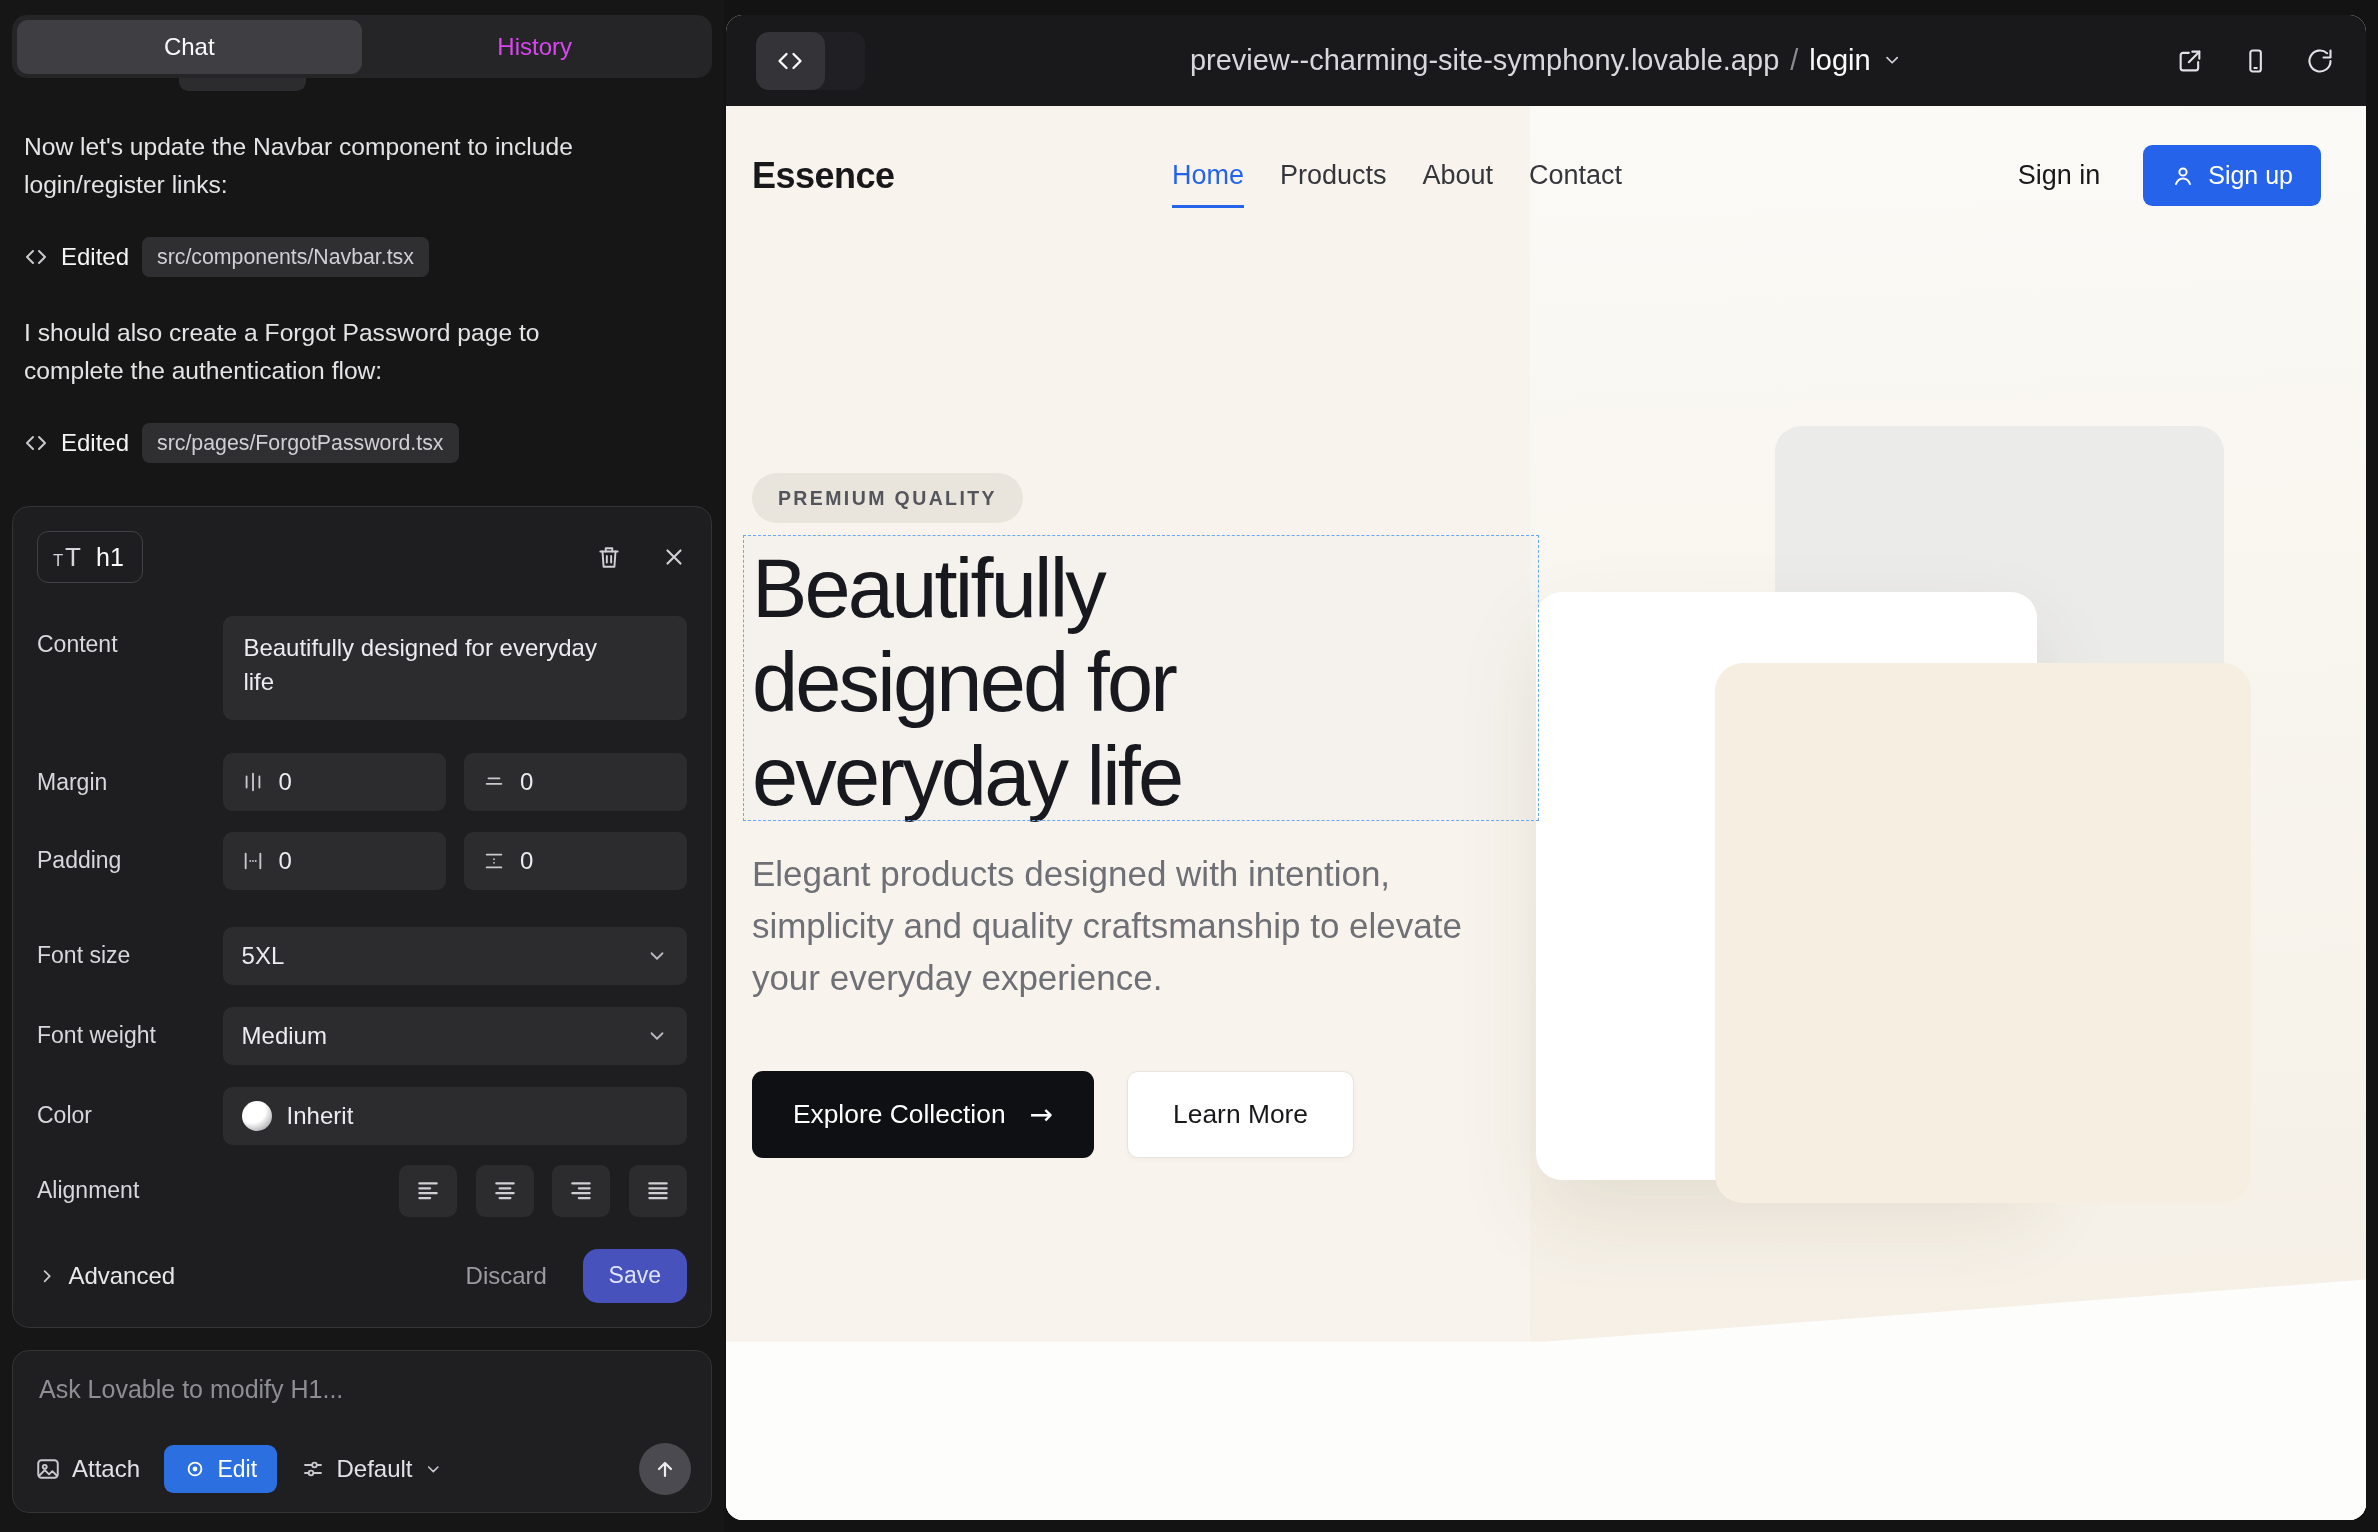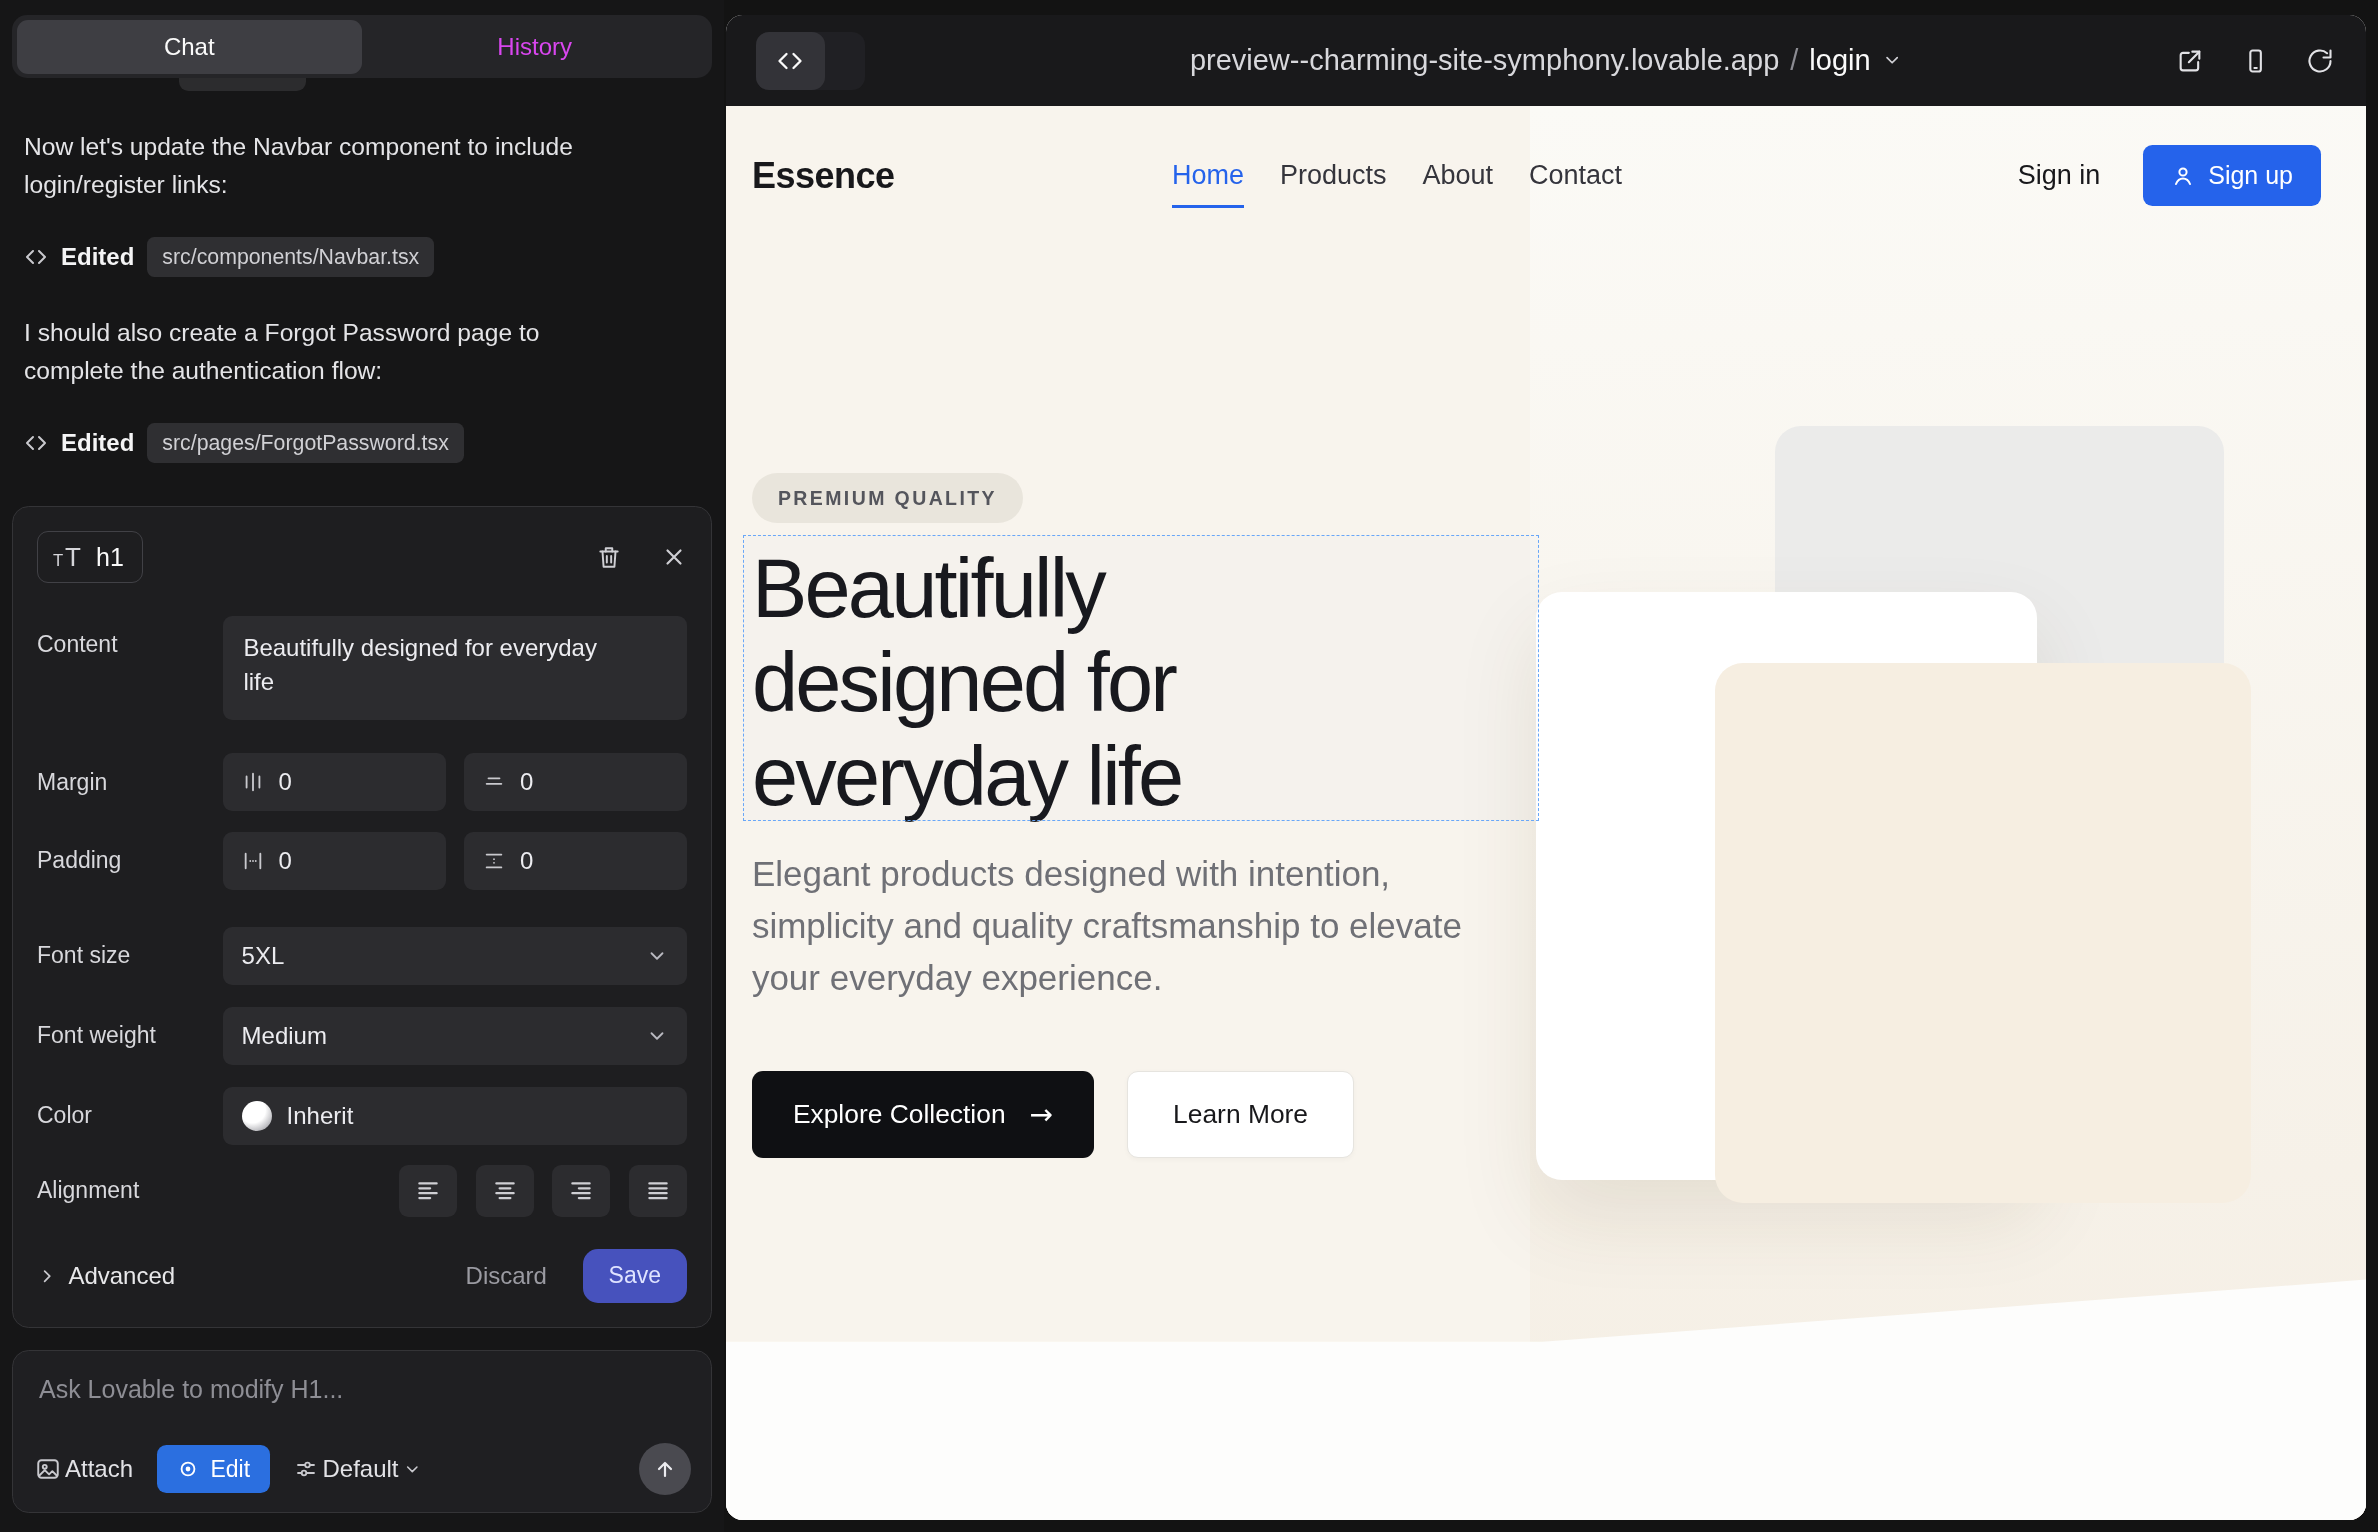--- a/index.html
+++ b/index.html
@@ -11,21 +11,21 @@
 
   
   .left{position:absolute;left:0;top:0;width:724px;height:1532px;background:#161617;overflow:hidden;}
   .tabbar{display:flex;margin:15px 12px 0;background:#252528;border-radius:15px;padding:4.6px;position:relative;z-index:2;}
   .tab{flex:1;height:54px;border:none;background:transparent;color:#d946ef;font-size:24px;border-radius:11px;}
   .tab.active{background:#3e3e43;color:#fafafa;}
   .clip-chip{position:absolute;left:179px;top:78px;width:127px;height:13px;background:#2c2c2e;border-radius:0 0 9.3px 9.3px;z-index:1;}
   .msg{margin:50px 24px 0;max-width:560px;font-size:24.6px;line-height:1.55;color:#e4e4e7;}
   .msg.m2{margin-top:37px;}
   .edited-row{margin:33px 24px 0;display:flex;align-items:center;gap:13px;}
-  .edited-label{font-weight:700;font-size:24px;color:#f4f4f5;}
+  .edited-label{font-weight:400;font-size:24px;color:#f4f4f5;}
   .file-badge{background:#2f2f32;border-radius:7.4px;padding:7.4px 15px;font-size:21.3px;color:#d0d0d4;}
   .gicon{color:#c9c9ce;display:inline-flex;flex:none;}
 
   
   .editor{margin:43px 12px 0;background:#1e1e20;border:0.9px solid #343437;border-radius:16.7px;padding:24px;}
   .ed-hdr{display:flex;align-items:center;margin-bottom:33px;}
   .tag-pill{display:flex;align-items:center;gap:15px;border:0.9px solid #414146;border-radius:11px;padding:0 18.6px 0 15px;height:52px;}
   .tsize-icon{display:flex;align-items:baseline;color:#d6d6da;gap:1.9px;}
   .ts-s{font-size:16.7px;line-height:1;} .ts-b{font-size:26px;line-height:1;}
   .tag-label{font-size:25px;color:#fafafa;}
@@ -53,21 +53,21 @@
         display:flex;align-items:center;justify-content:center;flex:none;}
   .ed-footer{display:flex;align-items:center;margin-bottom:0;}
   .adv{display:flex;align-items:center;gap:11px;background:none;border:none;color:#e8e8ea;font-size:24px;padding:0;}
   .discard{margin-left:auto;background:none;border:none;color:#9b9ba2;font-size:24px;padding:0 5.6px;}
   .save{margin-left:30px;background:#4752bd;color:#dfe3ff;border:none;border-radius:15px;height:54px;padding:0 26px;font-size:23px;}
 
   
   .composer{position:relative;margin:22px 12px 0;height:163px;background:#1f1f22;border:0.9px solid #343437;border-radius:16.7px;padding:24px 26px;}
   .composer-placeholder{font-size:25px;color:#8e8e95;}
   .composer-bar{position:absolute;left:22px;right:20.4px;bottom:16.7px;display:flex;align-items:center;gap:24px;}
-  .bar-btn{display:flex;align-items:center;gap:4px;background:none;border:none;color:#e2e2e6;font-size:24px;padding:0;}
+  .bar-btn{display:flex;align-items:center;gap:11px;background:none;border:none;color:#e2e2e6;font-size:24px;padding:0;}
   .edit-btn{display:flex;align-items:center;gap:11px;background:#2b6fe0;border:none;border-radius:9.3px;height:48px;padding:0 20.4px;color:#fff;font-size:23px;}
   .send-btn{margin-left:auto;width:52px;height:52px;border-radius:50%;background:#4a4a50;border:none;color:#ececf0;
             display:flex;align-items:center;justify-content:center;}
 
   
   .right{position:absolute;left:724px;top:0;right:0;bottom:0;background:#131313;padding:15px 12px 12px 1.9px;}
   .frame{width:100%;height:100%;border-radius:16.7px;overflow:hidden;display:flex;flex-direction:column;background:#fff;}
   .chrome{flex:0 0 91px;background:#19191b;display:flex;align-items:center;position:relative;}
   .code-toggle{margin-left:30px;width:109px;height:58px;background:#202024;border-radius:13px;position:relative;border:none;padding:0;}
   .code-knob{position:absolute;left:0;top:0;width:69px;height:58px;background:#333338;border-radius:13px;

